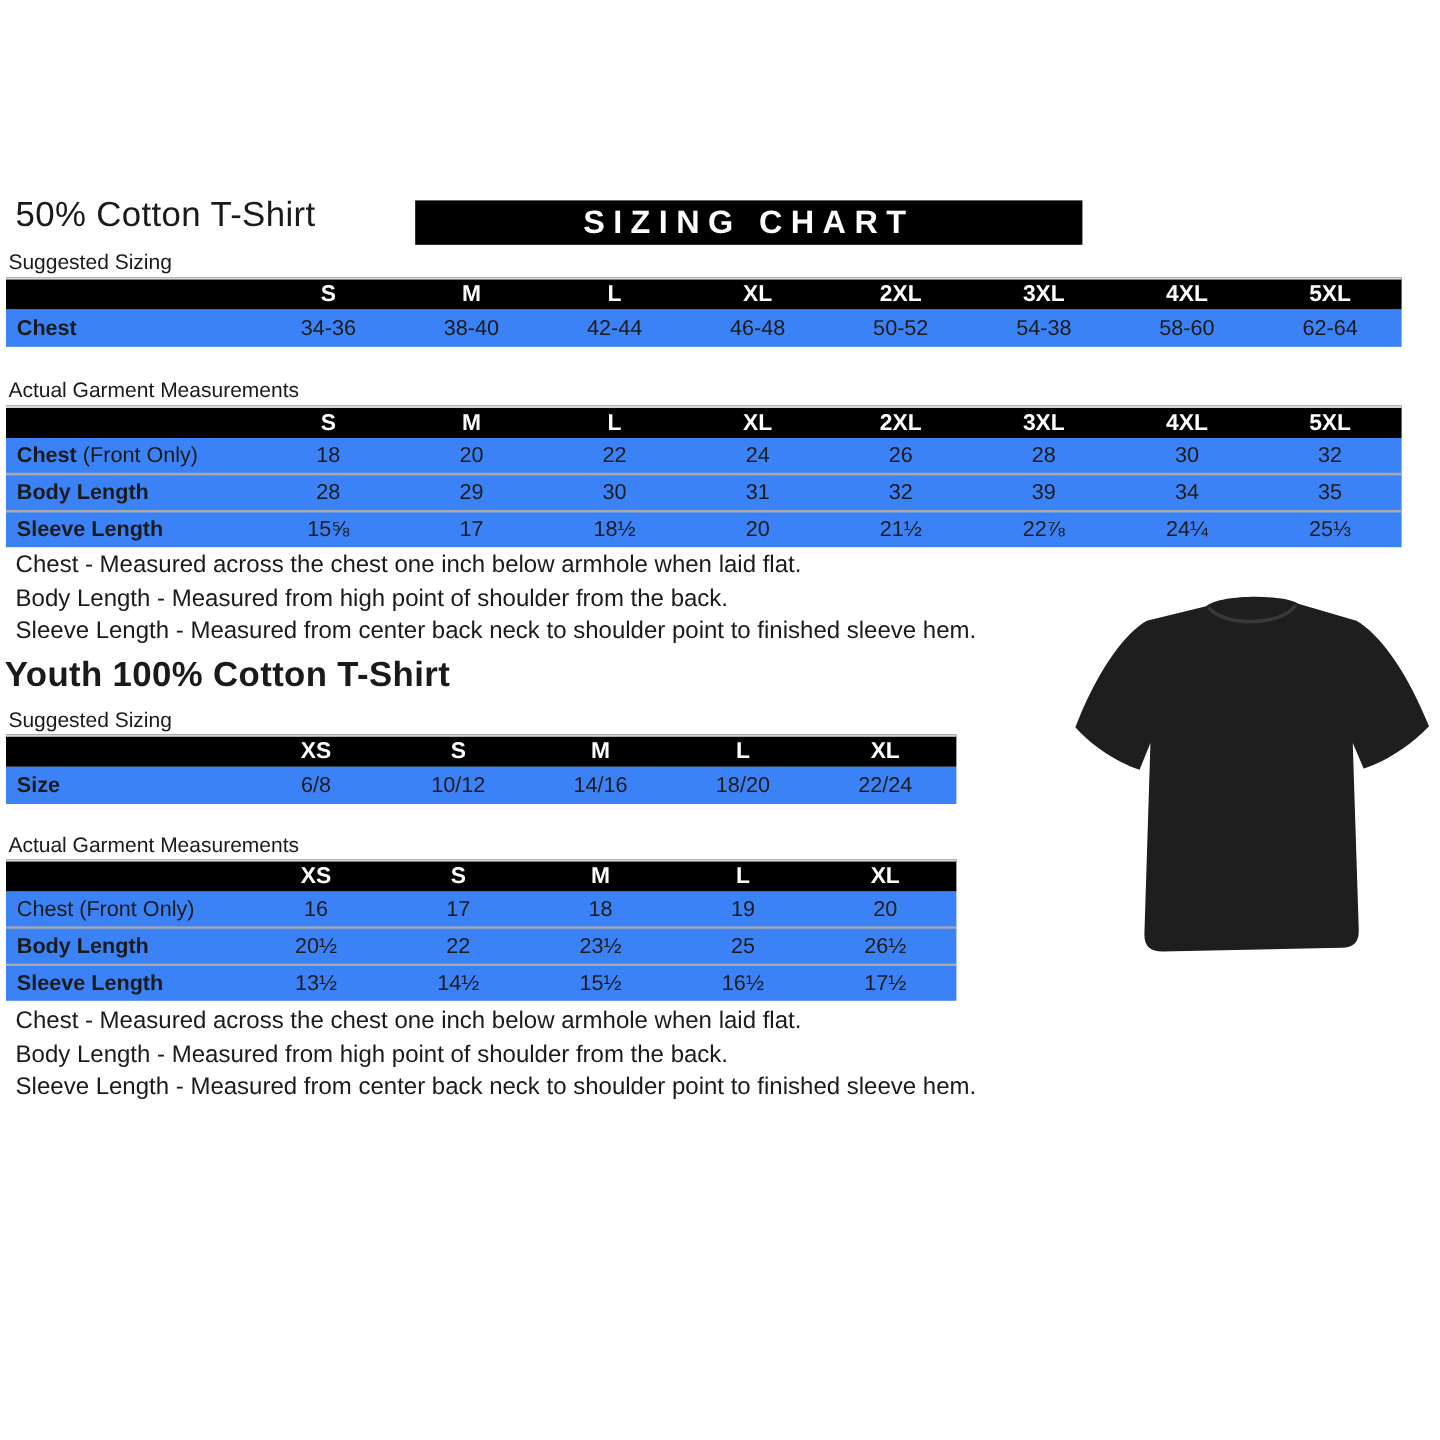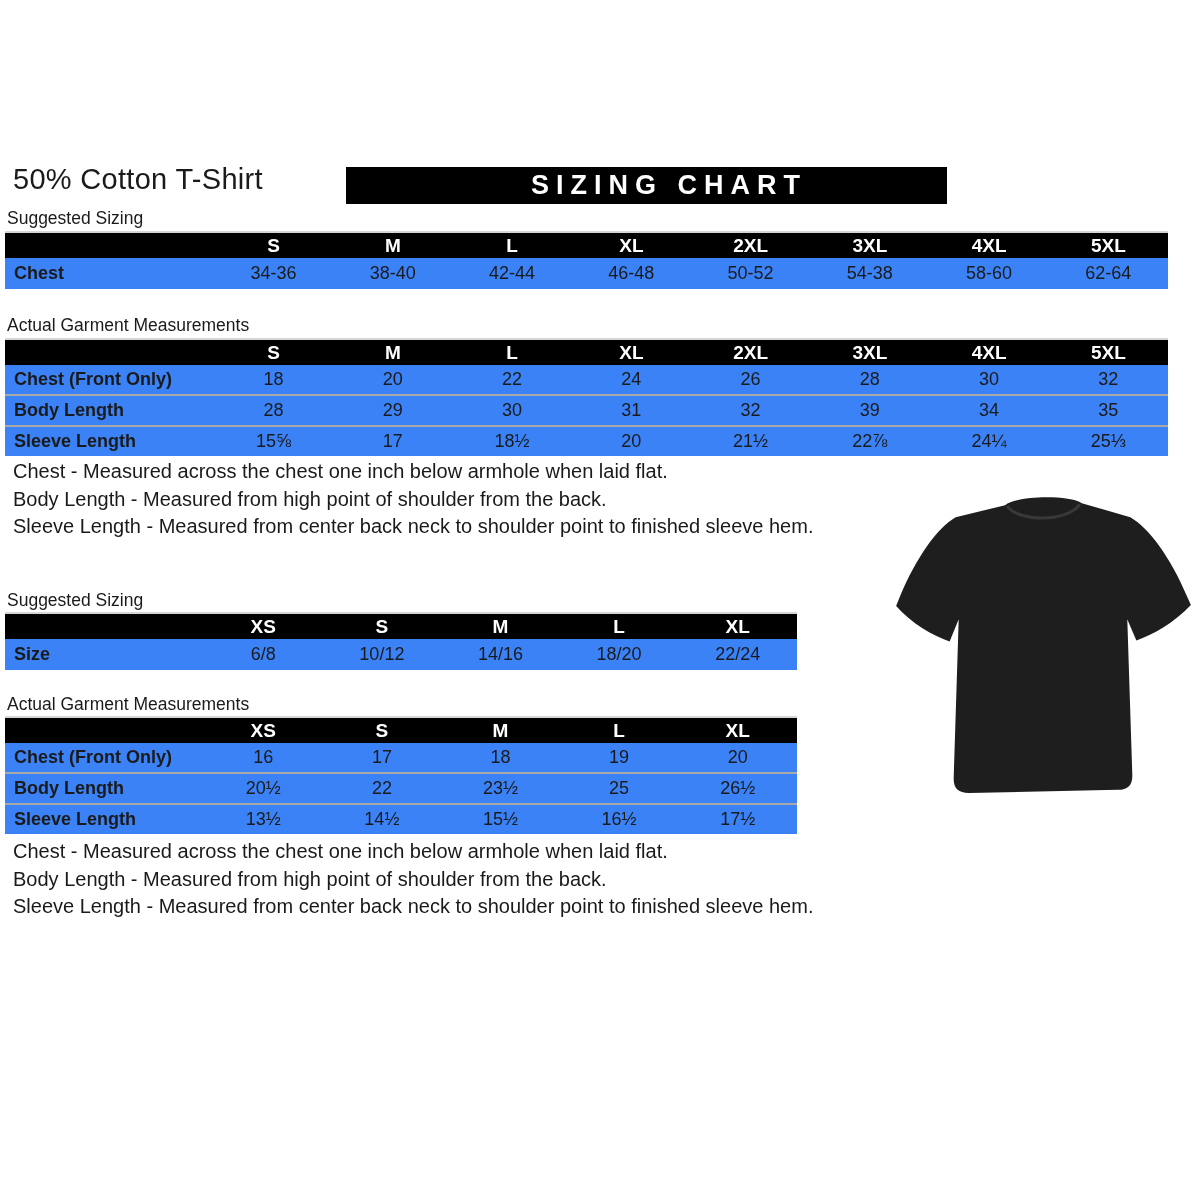--- a/index.html
+++ b/index.html
@@ -2,32 +2,32 @@
 <html><head>
 <meta charset="utf-8">
 <style>
   html,body{margin:0;padding:0;background:#fff;}
   .page{position:relative;width:1200px;height:1200px;background:#ffffff;
         font-family:"Liberation Sans",sans-serif;color:#1a1a1a;overflow:hidden;}
   .abs{position:absolute;}
   .title{font-size:29px;font-weight:400;white-space:nowrap;letter-spacing:.3px;}
   .title.bold{font-weight:700;}
   .banner{background:#000;color:#fff;display:flex;align-items:center;justify-content:center;
-          font-weight:700;font-size:27px;letter-spacing:7px;white-space:nowrap;padding-left:45px;}
+          font-weight:700;font-size:27px;letter-spacing:7px;white-space:nowrap;}
   .sec-label{font-size:17.5px;white-space:nowrap;}
   .sztable{display:block;}
   .trow{display:flex;align-items:center;width:100%;}
   .thead{background:#000;color:#fff;font-weight:700;font-size:19px;height:25px;
          border-top:2px solid #d6d6d6;}
   .tdata{font-size:18px;height:29px;background:#3b82f6;}
   .suggested .tdata{height:31px;}
   .cell{display:flex;align-items:center;justify-content:center;flex:1;white-space:nowrap;}
   .cell.label{flex:0 0 var(--labw);justify-content:flex-start;padding-left:9px;}
   .lb{font-weight:700;}
-  .lr{font-weight:700;white-space:pre;text-align:center;}
+  .lr{font-weight:400;white-space:pre;text-align:center;}
   .lined .tdata{border-bottom:2px solid #a9a9a9;}
   .lined .tdata:last-child{border-bottom:0;}
   .notes .note-line{font-size:20px;height:27.5px;display:flex;align-items:center;white-space:nowrap;text-align:center;}
 </style>
 </head>
 <body>
 
 <div class="page">
 
   <div class="abs title" style="left:13px;top:163px;">50% Cotton T-Shirt</div>
@@ -118,20 +118,21 @@
         <div class="cell vcol">25⅓</div>
       </div>
     </div>
 
   <div class="abs notes" style="left:13px;top:458px;">
       <div class="note-line">Chest - Measured across the chest one inch below armhole when laid flat.</div>
       <div class="note-line">Body Length - Measured from high point of shoulder from the back.</div>
       <div class="note-line">Sleeve Length - Measured from center back neck to shoulder point to finished sleeve hem.</div>
     </div>
 
+  <div class="abs title bold" style="left:4px;top:547px;">Youth 100% Cotton T-Shirt</div>
 
   <div class="abs sec-label" style="left:7px;top:590px;">Suggested Sizing</div>
 
   <div class="abs sztable suggested" style="left:5px;top:612px;width:792px;--labw:190px;">
       <div class="trow thead">
         <div class="cell label"></div>
         <div class="cell hcol">XS</div>
         <div class="cell hcol">S</div>
         <div class="cell hcol">M</div>
         <div class="cell hcol">L</div>

